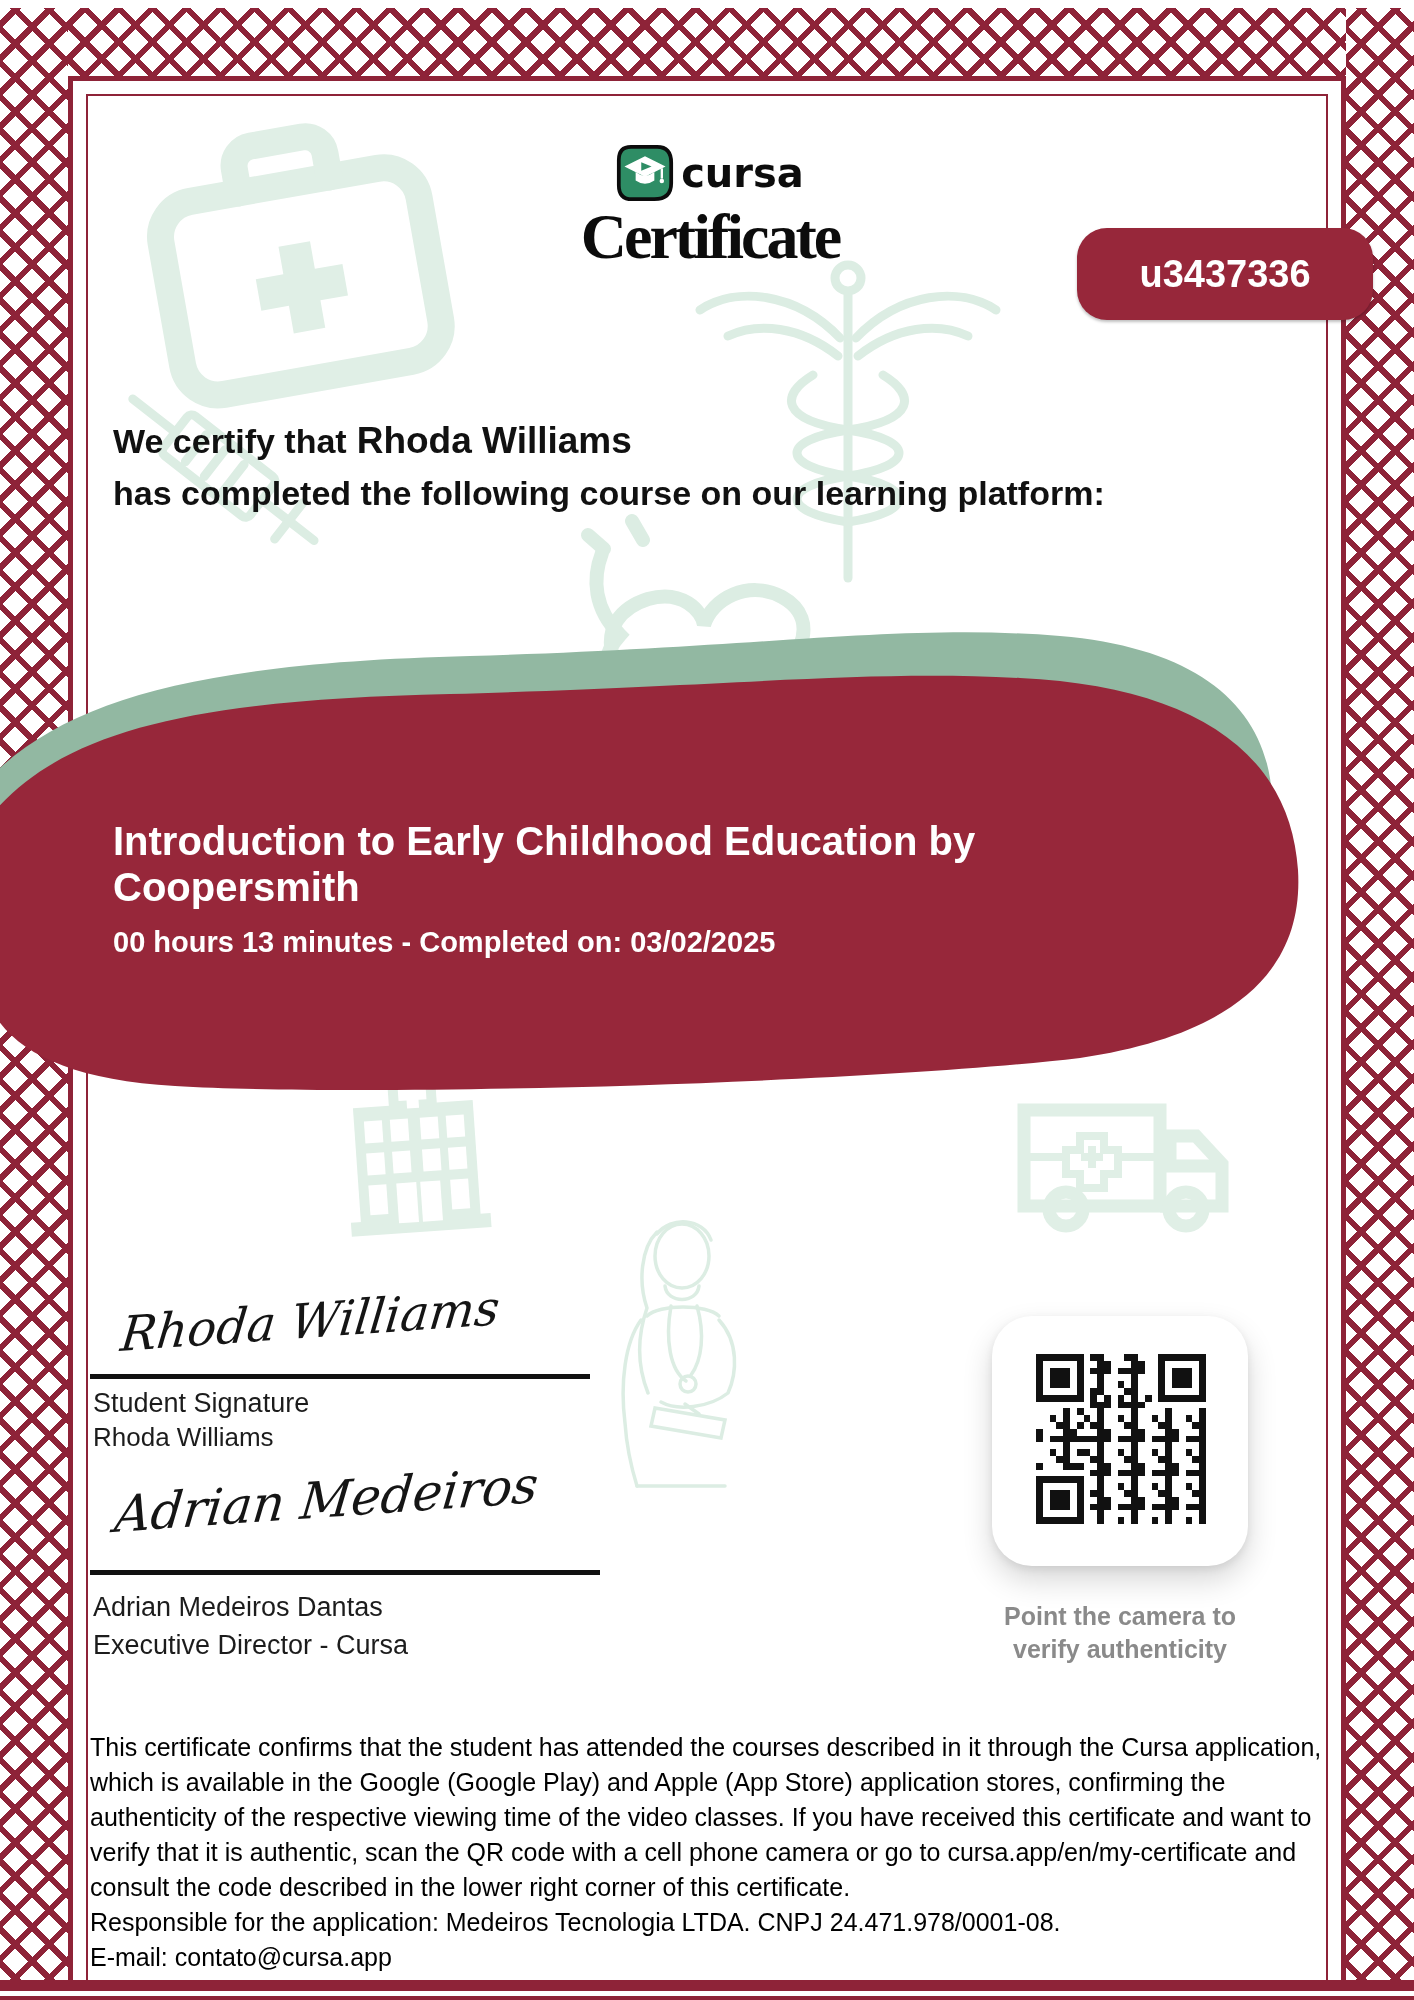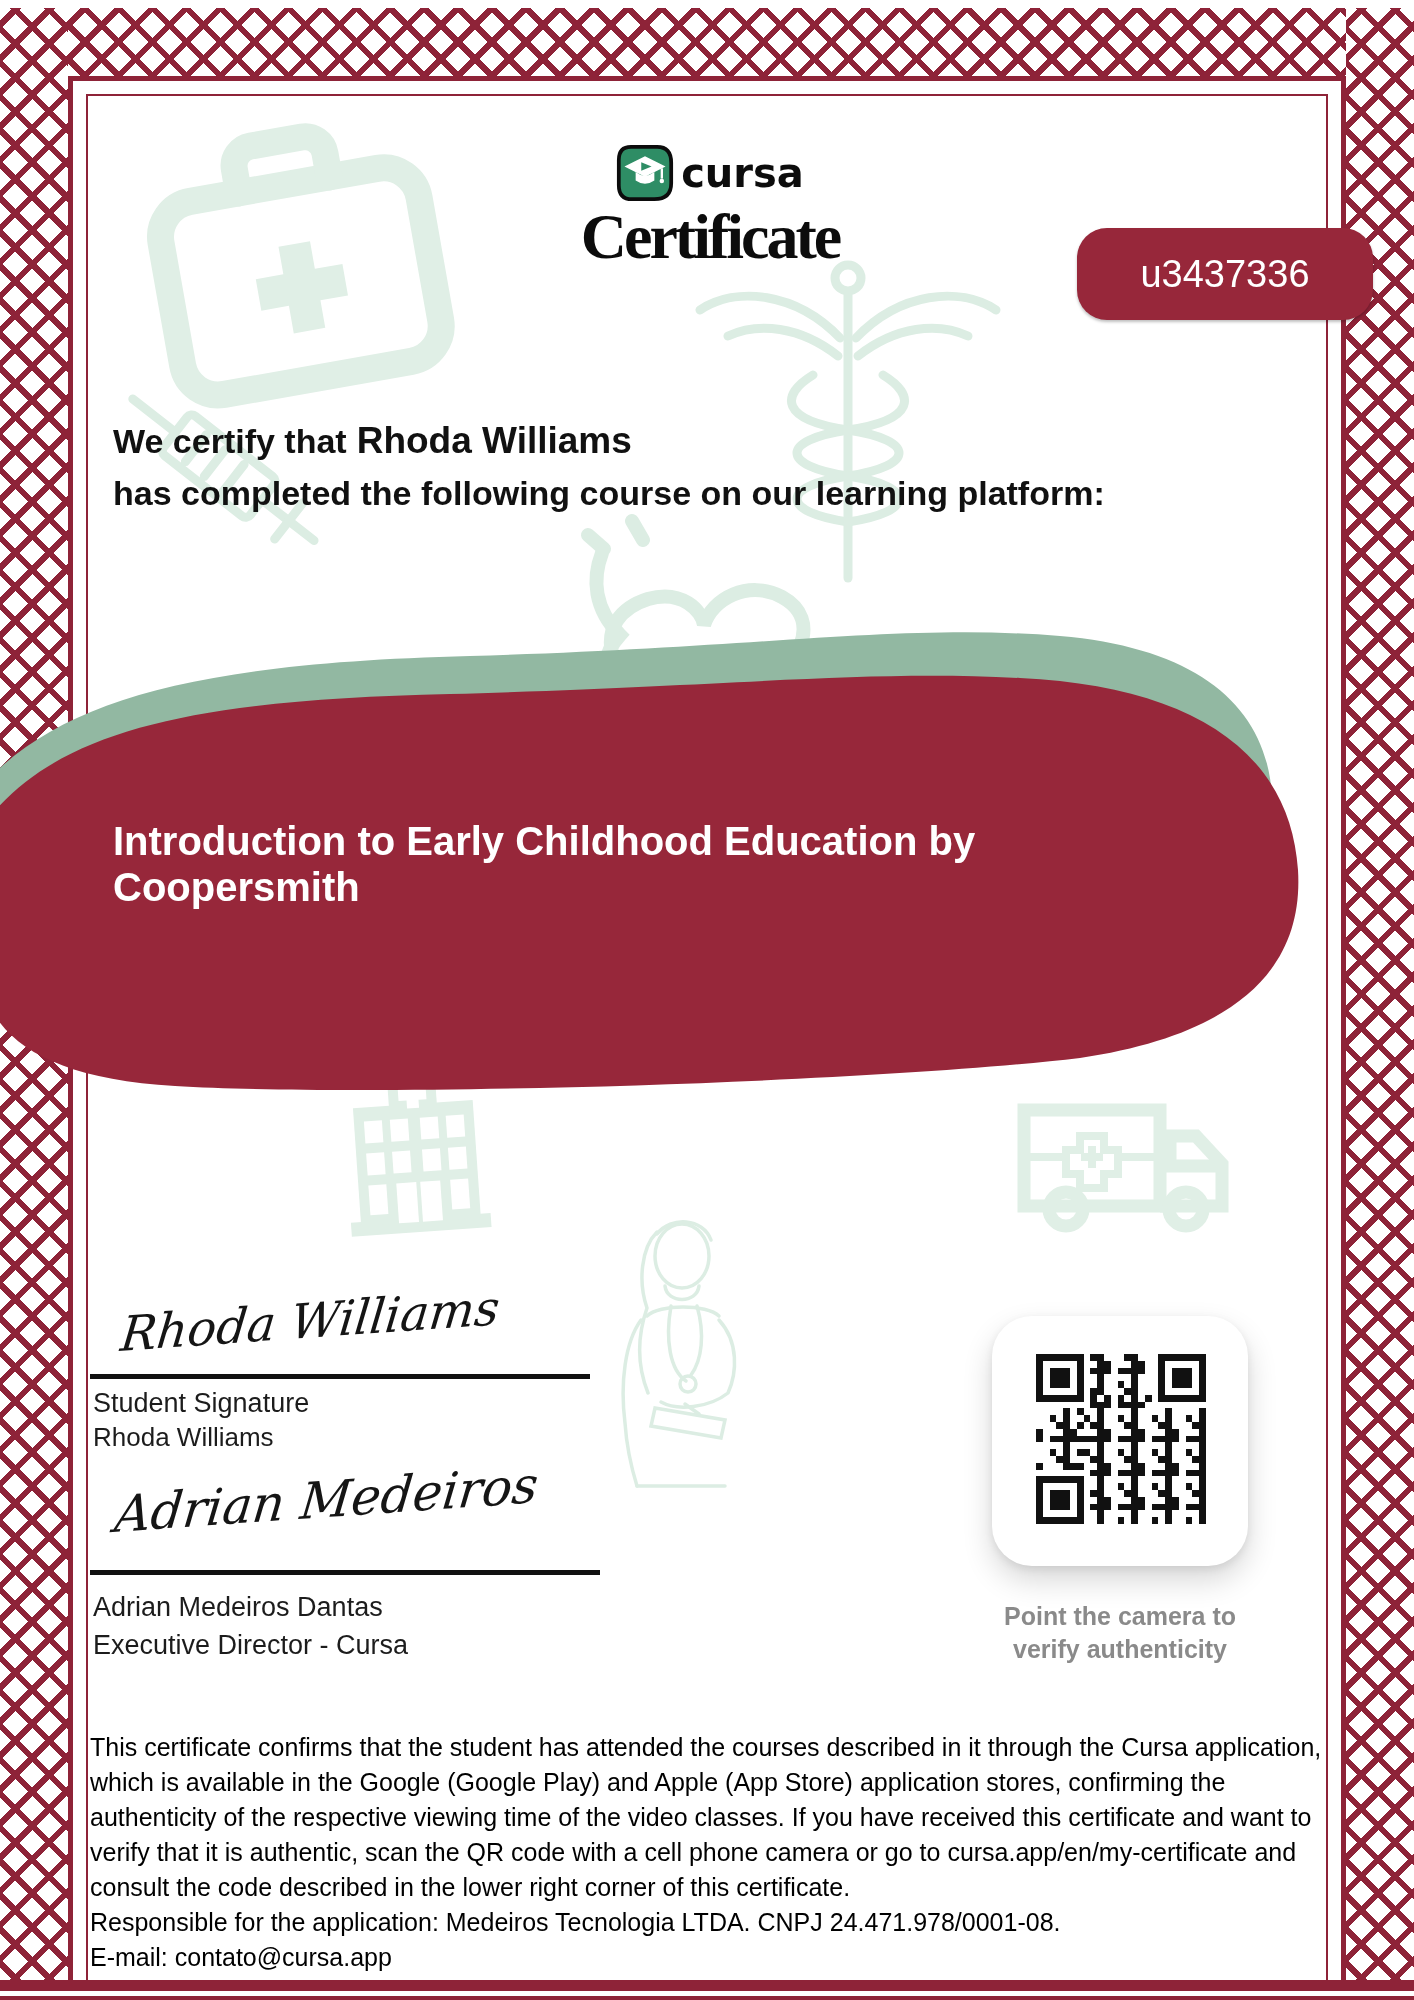--- a/index.html
+++ b/index.html
@@ -46,21 +46,21 @@
   .logo-row{left:90px;top:136px;width:1240px;display:flex;align-items:center;justify-content:center;gap:7px;z-index:5;}
   .wordmark{font-family:"DejaVu Sans",sans-serif;font-weight:bold;font-size:40px;color:#0c0c0c;letter-spacing:0;}
   .big-title{
     left:90px;top:192px;width:1240px;text-align:center;z-index:5;
     font-family:Liberation Serif, serif;font-weight:bold;font-size:64px;letter-spacing:-3px;color:#0c0c0c;
   }
   .code-badge{
     left:1077px;top:220px;width:296px;height:92px;z-index:6;
     background:var(--blob-red);border-radius:30px;
     display:flex;align-items:center;justify-content:center;
-    color:#fff;font-size:38px;font-weight:400;
+    color:#fff;font-size:38px;font-weight:700;
     box-shadow:0 2px 3px rgba(0,0,0,.25);
   }
 
   
   .intro1{left:113px;top:412px;z-index:5;font-size:34px;font-weight:700;}
   .intro1 .student{font-size:37px;font-weight:700;margin-left:10px;}
   .intro2{left:113px;top:466px;z-index:5;font-size:34px;font-weight:700;}
 
   
   .wm{z-index:3;pointer-events:none;}
@@ -240,20 +240,21 @@
   </div>
   <div class="abs intro2">has completed the following course on our learning platform:</div>
 
   <svg class="abs blob-svg" width="1330" height="520" viewBox="0 600 1330 520">
     <path fill="var(--sage)" d="M -20 780 C 60 690, 200 655, 470 648 C 760 640, 900 615, 1060 628 C 1200 640, 1268 700, 1272 790 C 1276 880, 1230 940, 1100 965 C 900 990, 300 1000, 120 985 C 10 975, -20 930, -20 870 Z"></path>
     <path fill="var(--blob-red)" d="M -20 822 C 50 722, 190 692, 450 686 C 740 678, 860 662, 1020 670 C 1190 678, 1290 742, 1298 862 C 1304 962, 1235 1027, 1080 1050 C 880 1074, 380 1090, 175 1078 C 35 1070, -20 1022, -20 952 Z"></path>
   </svg>
   <div class="abs course-title">
     <div>Introduction to Early Childhood Education by Coopersmith</div>
   </div>
+  <div class="abs course-meta">00 hours 13 minutes - Completed on: 03/02/2025</div>
 
   <div class="abs script-sig sig1-script">Rhoda Williams</div>
   <div class="abs sig-line sig1-line"></div>
   <div class="abs sig-label lbl-student-role">Student Signature</div>
   <div class="abs sig-label lbl-student-name">Rhoda Williams</div>
 
   <div class="abs script-sig sig2-script">Adrian Medeiros</div>
   <div class="abs sig-line sig2-line"></div>
   <div class="abs sig-label lbl-director-name">Adrian Medeiros Dantas</div>
   <div class="abs sig-label lbl-director-role">Executive Director - Cursa</div>

